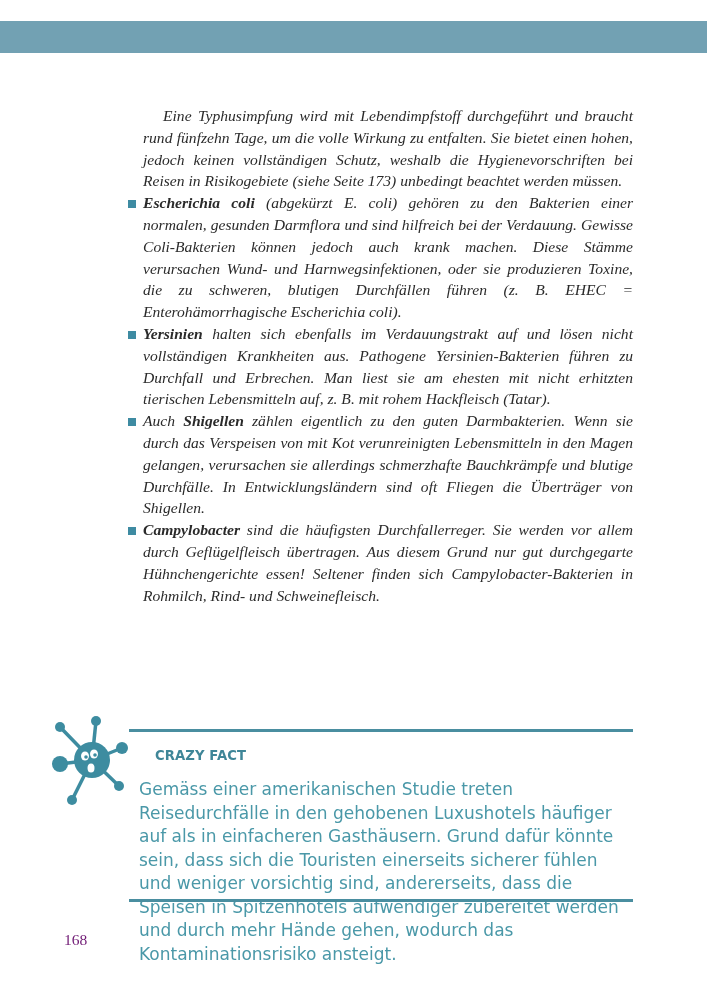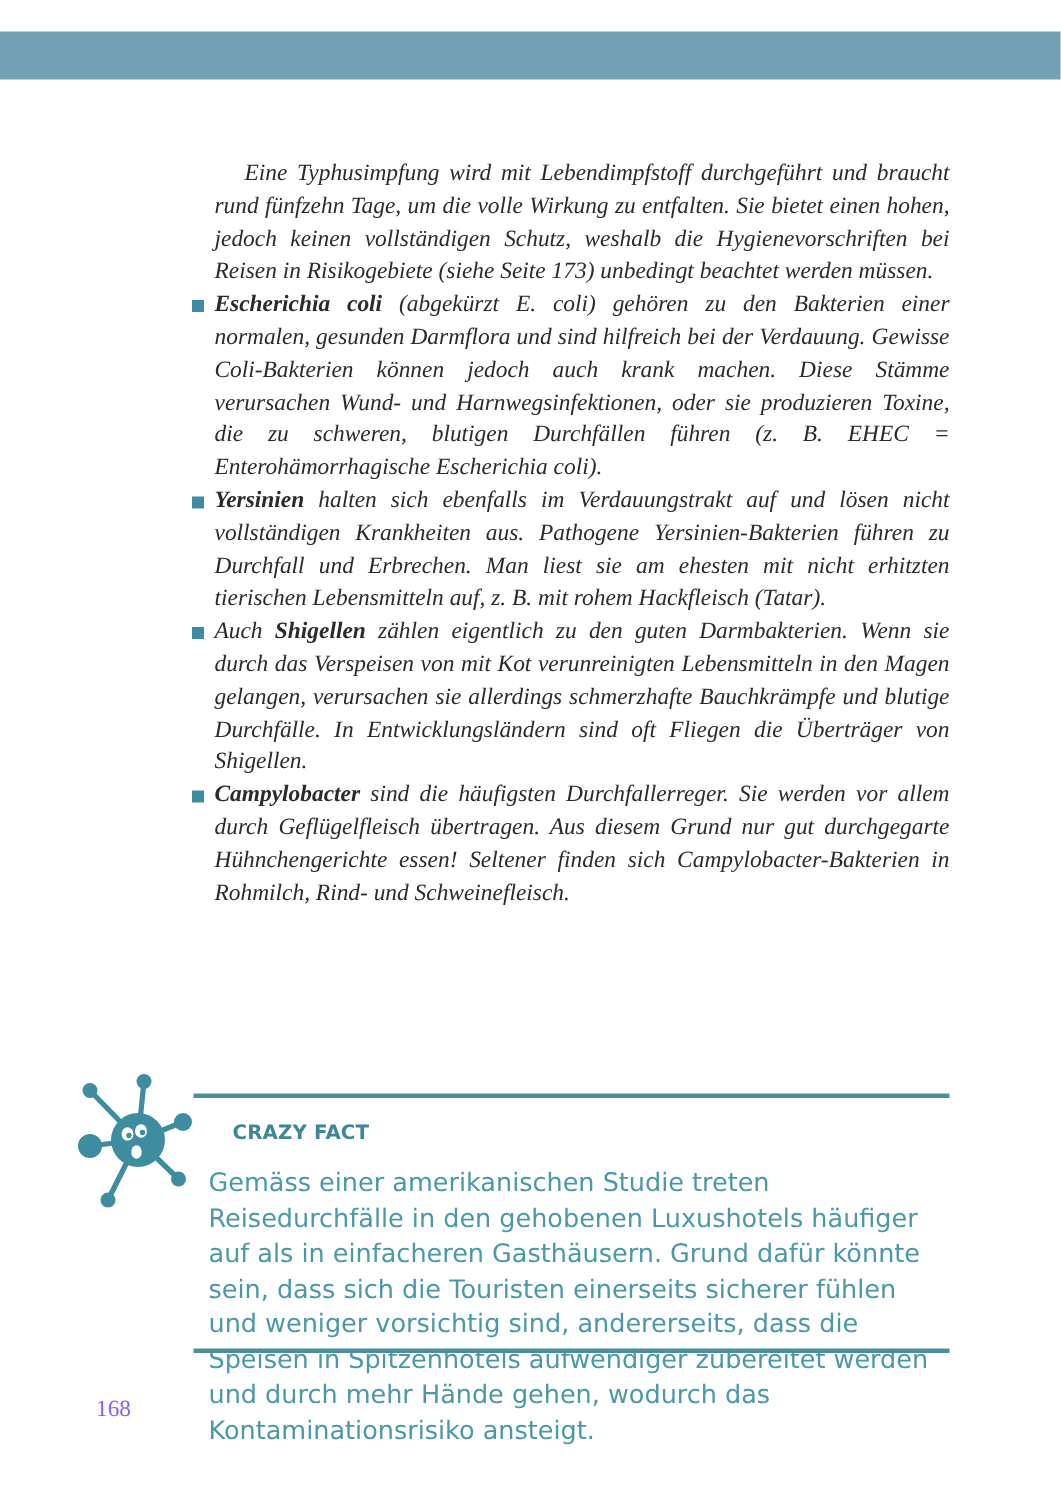--- a/index.html
+++ b/index.html
@@ -27,21 +27,21 @@
     font-family: "DejaVu Sans", "Liberation Sans", sans-serif; font-weight: bold;
     font-size: 13.2px; color: #3f8698; letter-spacing: 0.1px; margin-left: 16px;
   }
   .fact-text {
     position: absolute; left: 139px; top: 778px; width: 494px;
     font-family: "DejaVu Sans", "Liberation Sans", sans-serif;
     font-size: 17px; line-height: 23.5px; color: #4a98a8;
   }
   .page-number {
     position: absolute; left: 64px; top: 931px;
-    font-family: "Liberation Serif", "DejaVu Serif", serif; font-size: 15.5px; color: #8b5cf6;
+    font-family: "Liberation Serif", "DejaVu Serif", serif; font-size: 15.5px; color: #701a75;
   }
 </style>
 </head>
 <body>
 
 <div class="top-bar"></div>
 
 <div class="body-text">
   <p class="indent">Eine Typhusimpfung wird mit Lebendimpfstoff durchgeführt und braucht rund fünfzehn Tage, um die volle Wirkung zu entfalten. Sie bietet einen hohen, jedoch keinen vollständigen Schutz, weshalb die Hygienevorschriften bei Reisen in Risikogebiete (siehe Seite 173) unbedingt beachtet werden müssen.</p>
 

